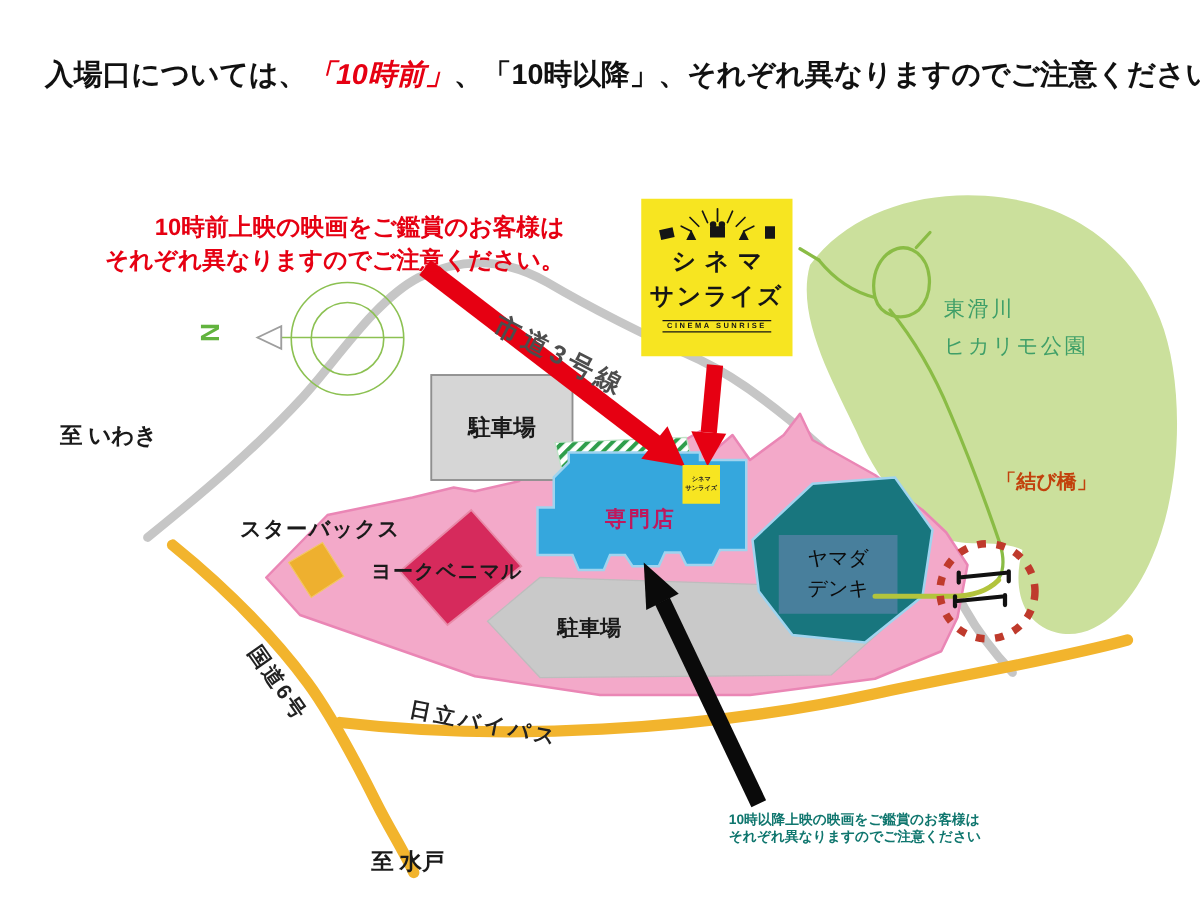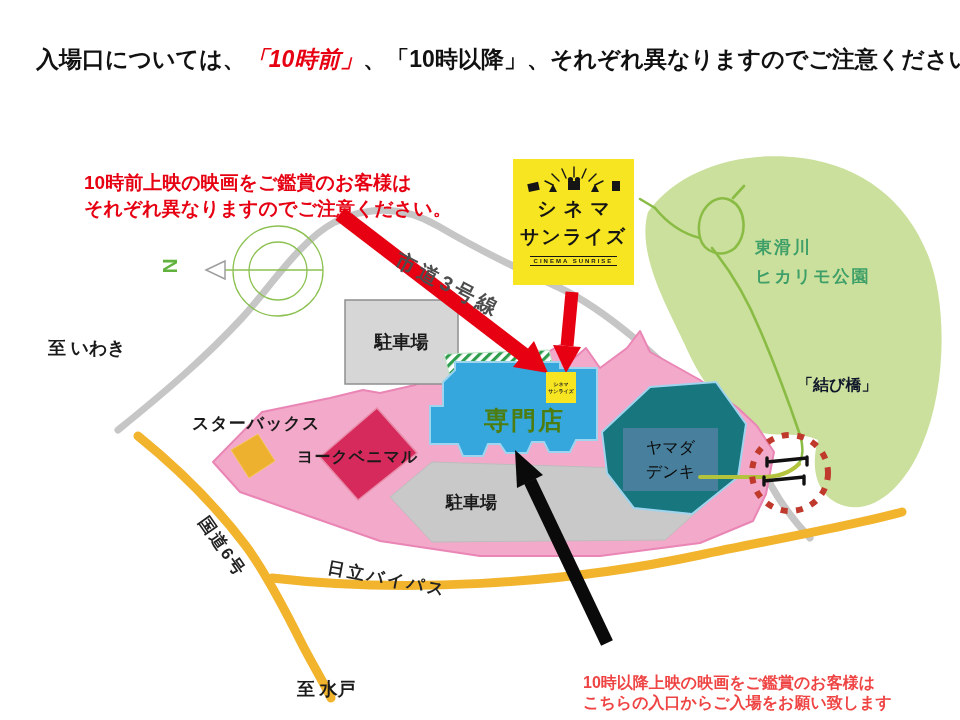--- a/index.html
+++ b/index.html
@@ -2,34 +2,34 @@
 <html><head>
 <meta charset="utf-8">
 <style>
   html,body{margin:0;padding:0;background:#fff;}
   #stage{position:relative;width:960px;height:720px;background:#fff;overflow:hidden;
          font-family:"Liberation Sans",sans-serif;}
   #mapsvg{position:absolute;left:0;top:0;}
   .abs{position:absolute;white-space:nowrap;}
   .title{left:36px;top:44px;font-size:23px;font-weight:bold;color:#111;letter-spacing:0px;}
   .title .red{color:#e60012;font-style:italic;}
-  .note-red{left:84px;top:170px;font-size:19px;font-weight:bold;color:#e60012;line-height:1.35;}
-  .note-black{left:583px;top:649px;font-size:16px;font-weight:bold;color:#ef4444;line-height:1.28;margin-top:24px;}
+  .note-red{left:84px;top:170px;font-size:19px;font-weight:bold;color:#e60012;line-height:1.35;text-align:right;}
+  .note-black{left:583px;top:649px;font-size:11px;font-weight:bold;color:#0f766e;line-height:1.28;}
   .lbl{font-weight:bold;color:#1a1a1a;font-family:Liberation Serif, serif;}
   .iwaki{left:48px;top:336px;font-size:18px;}
   .mito{left:297px;top:677px;font-size:18px;}
   .parking-top{left:345px;top:300px;width:113px;height:84px;display:flex;align-items:center;justify-content:center;font-size:18px;}
   .parking-bottom{left:446px;top:491px;font-size:17px;}
-  .senmonten{left:484px;top:404px;font-size:25px;letter-spacing:2px;color:#4d7c0f;}
+  .senmonten{left:484px;top:404px;font-size:17px;letter-spacing:2px;color:#be185d;}
   .starbucks{left:192px;top:412px;font-size:17px;letter-spacing:1px;}
   .york{left:297px;top:447px;font-size:16px;letter-spacing:1px;}
   .yamada-box{left:623px;top:428px;width:95px;height:63px;display:flex;flex-direction:column;
               align-items:center;justify-content:center;font-size:16px;line-height:1.5;color:#0b0b0b;border-radius:21px;}
-  .park-label{left:755px;top:234px;font-size:17px;font-weight:bold;color:#3f9f68;letter-spacing:2px;line-height:1.7;}
-  .bridge-label{left:797px;top:375px;font-size:16px;font-weight:bold;color:#0f172a;}
+  .park-label{left:755px;top:234px;font-size:17px;font-weight:normal;color:#3f9f68;letter-spacing:2px;line-height:1.7;}
+  .bridge-label{left:797px;top:375px;font-size:16px;font-weight:bold;color:#c2410c;}
   .road-city{left:403px;top:246px;font-size:21px;font-weight:bold;color:#4d4d4d;letter-spacing:4px;
              transform:rotate(27deg);transform-origin:left top;}
   .road-national{left:212px;top:512px;font-size:17px;font-weight:bold;color:#222;letter-spacing:2px;
              transform:rotate(55deg);transform-origin:left top;}
   .road-bypass{left:330px;top:556px;font-size:17px;font-weight:bold;color:#222;letter-spacing:3px;
              transform:rotate(11deg);transform-origin:left top;}
   .compass-n{left:162px;top:254px;font-size:21px;font-weight:bold;color:#62b33e;
              transform:rotate(-90deg);transform-origin:center center;}
   .logo{left:513px;top:159px;width:121px;height:126px;background:#f7e521;text-align:center;
         color:#151515;display:flex;flex-direction:column;align-items:center;justify-content:flex-start;padding-top:6px;box-sizing:border-box;}
@@ -133,21 +133,21 @@
     <span>入場口については、</span><span class="red">「10時前」</span><span>、「10時以降」、それぞれ異なりますのでご注意ください</span>
   </div>
 
   <div class="abs note-red">
     <div>10時前上映の映画をご鑑賞のお客様は</div>
     <div>それぞれ異なりますのでご注意ください。</div>
   </div>
 
   <div class="abs note-black">
     <div>10時以降上映の映画をご鑑賞のお客様は</div>
-    <div>こちらの入口からご入場をお願い致します</div>
+    <div>それぞれ異なりますのでご注意ください</div>
   </div>
 
   <div class="abs logo">
     <svg width="104" height="30" viewBox="0 0 104 30">
       <g stroke="#151515" stroke-width="1.4" stroke-linecap="round">
         <line x1="52" y1="12" x2="52" y2="2"></line>
         <line x1="44" y1="13" x2="40" y2="4"></line>
         <line x1="60" y1="13" x2="64" y2="4"></line>
         <line x1="37" y1="16" x2="30" y2="9"></line>
         <line x1="67" y1="16" x2="74" y2="9"></line>

